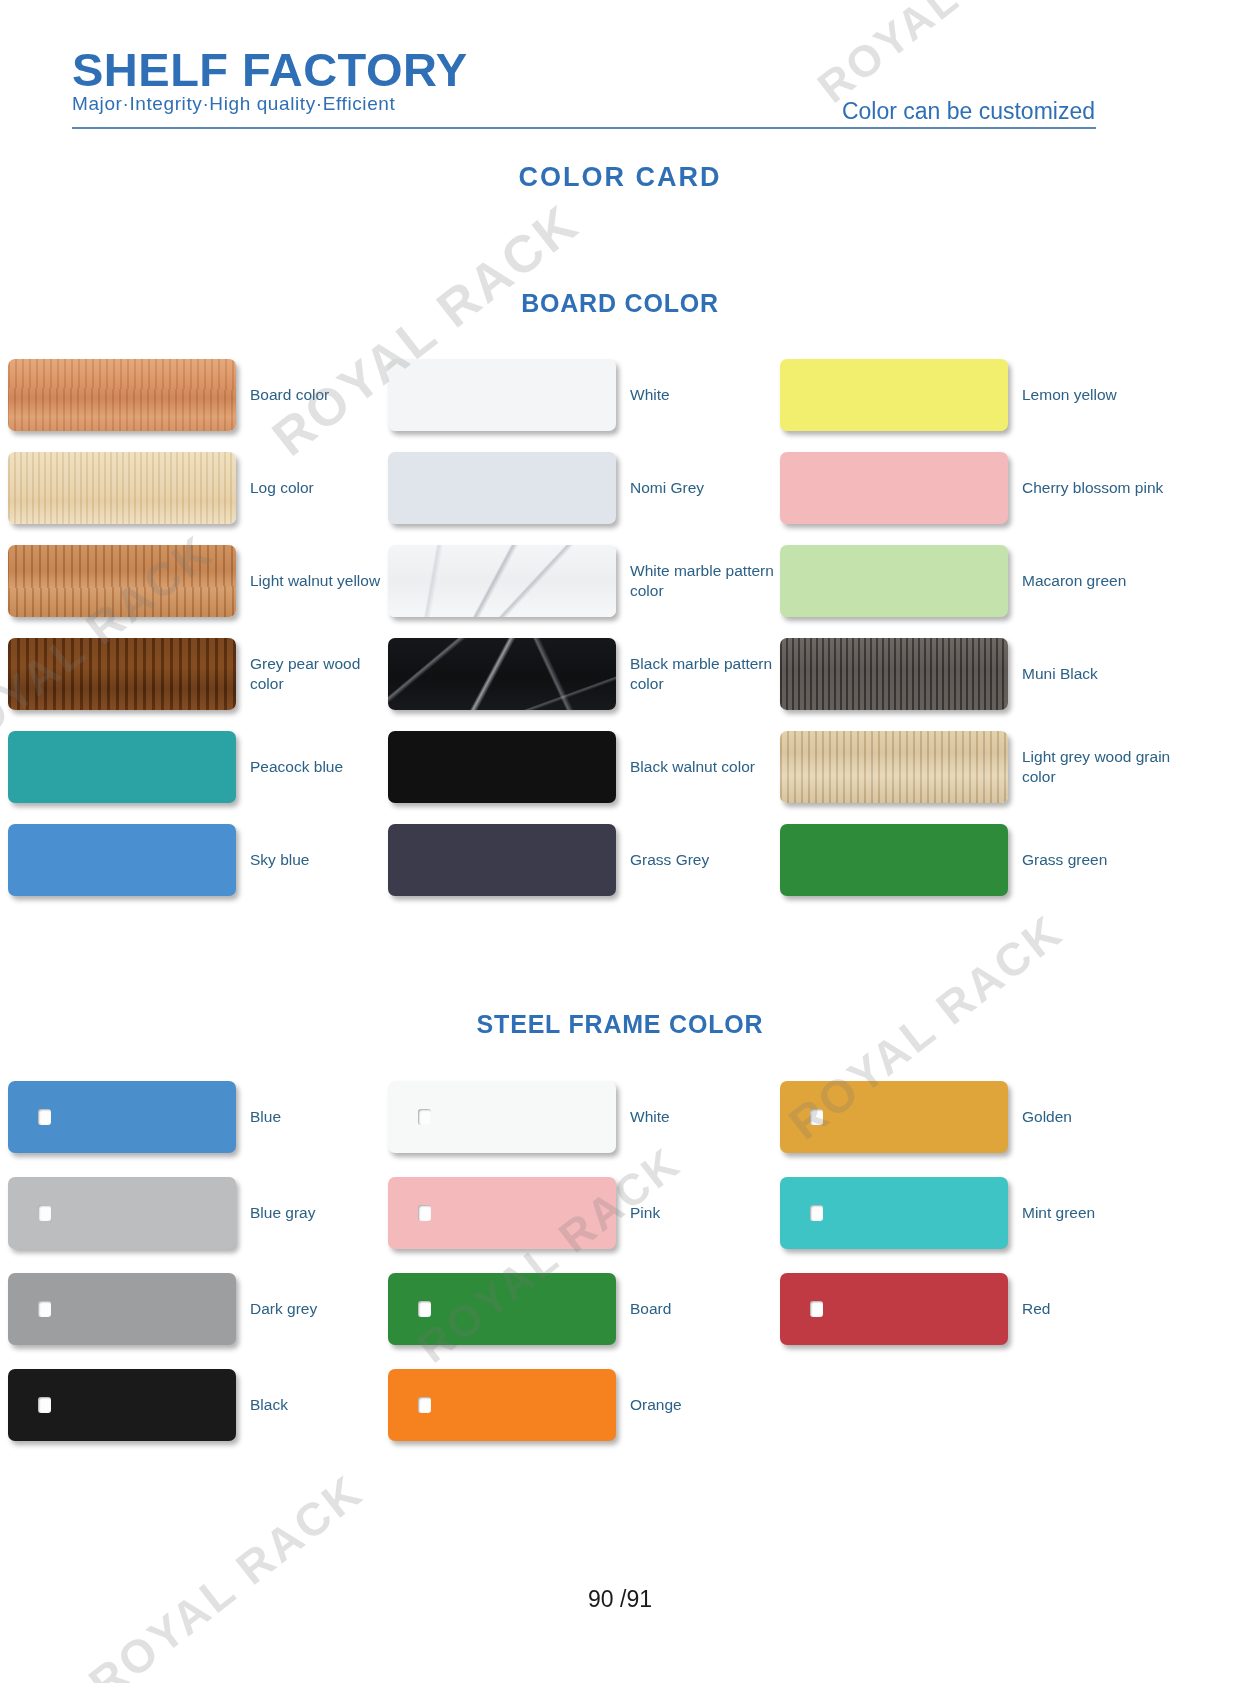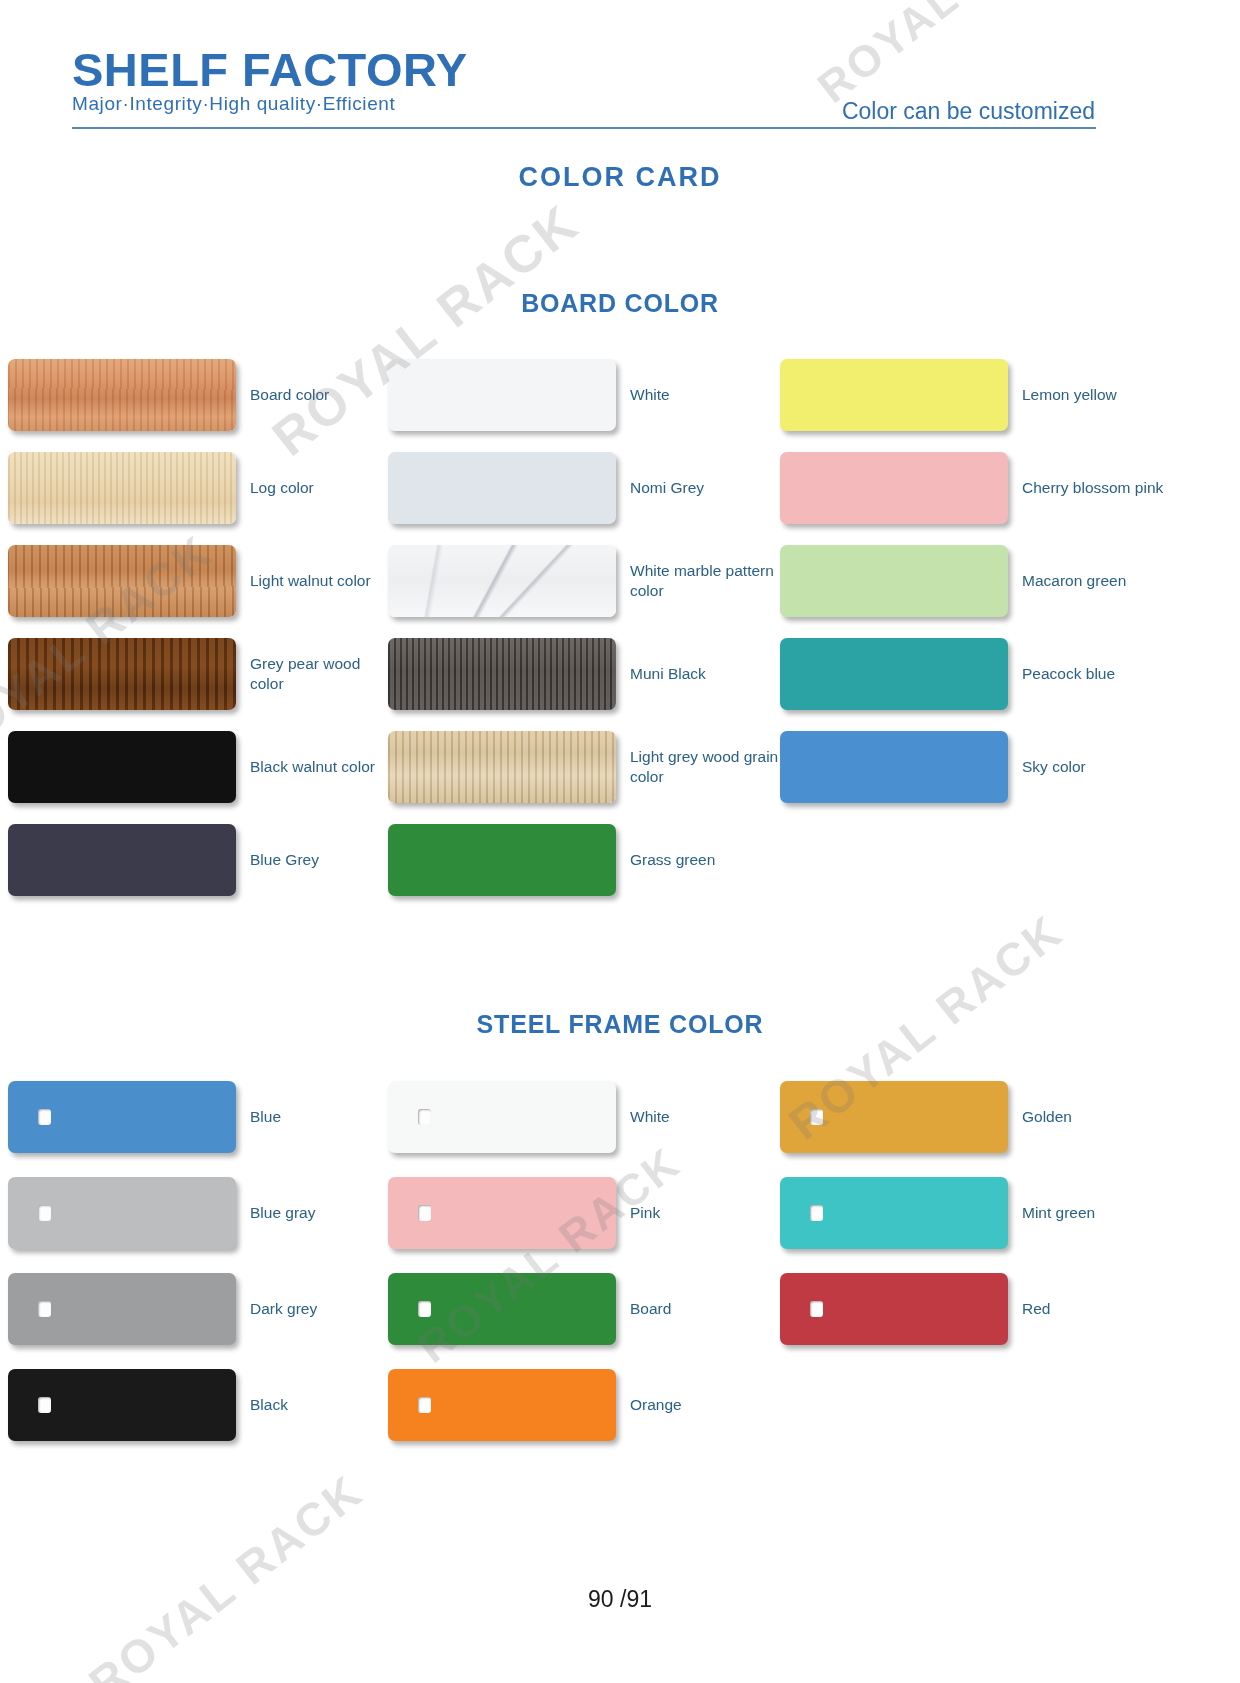--- a/index.html
+++ b/index.html
@@ -245,57 +245,61 @@
     <div class="cell">
       <div class="swatch" style="background: rgb(223, 229, 234);"></div>
       <div class="label">Nomi Grey</div>
     </div>
     <div class="cell col3">
       <div class="swatch" style="background: rgb(244, 185, 187);"></div>
       <div class="label">Cherry blossom pink</div>
     </div>
     <div class="cell">
       <div class="swatch tex-lightwalnut"></div>
-      <div class="label">Light walnut color</div>
+      <div class="label">Light walnut yellow</div>
     </div>
     <div class="cell">
       <div class="swatch tex-whitemarble"></div>
       <div class="label">White marble pattern color</div>
     </div>
     <div class="cell col3">
       <div class="swatch" style="background: rgb(195, 226, 172);"></div>
       <div class="label">Macaron green</div>
     </div>
     <div class="cell">
       <div class="swatch tex-greypear"></div>
       <div class="label">Grey pear wood color</div>
     </div>
+    <div class="cell">
+      <div class="swatch tex-blackmarble"></div>
+      <div class="label">Black marble pattern color</div>
+    </div>
     <div class="cell col3">
       <div class="swatch tex-muniblack"></div>
       <div class="label">Muni Black</div>
     </div>
     <div class="cell">
       <div class="swatch" style="background: rgb(43, 163, 165);"></div>
       <div class="label">Peacock blue</div>
     </div>
     <div class="cell">
       <div class="swatch" style="background: rgb(17, 17, 17);"></div>
       <div class="label">Black walnut color</div>
     </div>
     <div class="cell col3">
       <div class="swatch tex-lightgreywood"></div>
       <div class="label">Light grey wood grain color</div>
     </div>
     <div class="cell">
       <div class="swatch" style="background: rgb(74, 144, 208);"></div>
-      <div class="label">Sky color</div>
+      <div class="label">Sky blue</div>
     </div>
     <div class="cell">
       <div class="swatch" style="background: rgb(60, 59, 75);"></div>
-      <div class="label">Blue Grey</div>
+      <div class="label">Grass Grey</div>
     </div>
     <div class="cell col3">
       <div class="swatch" style="background: rgb(45, 139, 57);"></div>
       <div class="label">Grass green</div>
     </div>
   </div>
 
 <div class="section-title steel-title">STEEL FRAME COLOR</div>
 <div class="grid steel-grid" id="steel-grid">
     <div class="cell">

